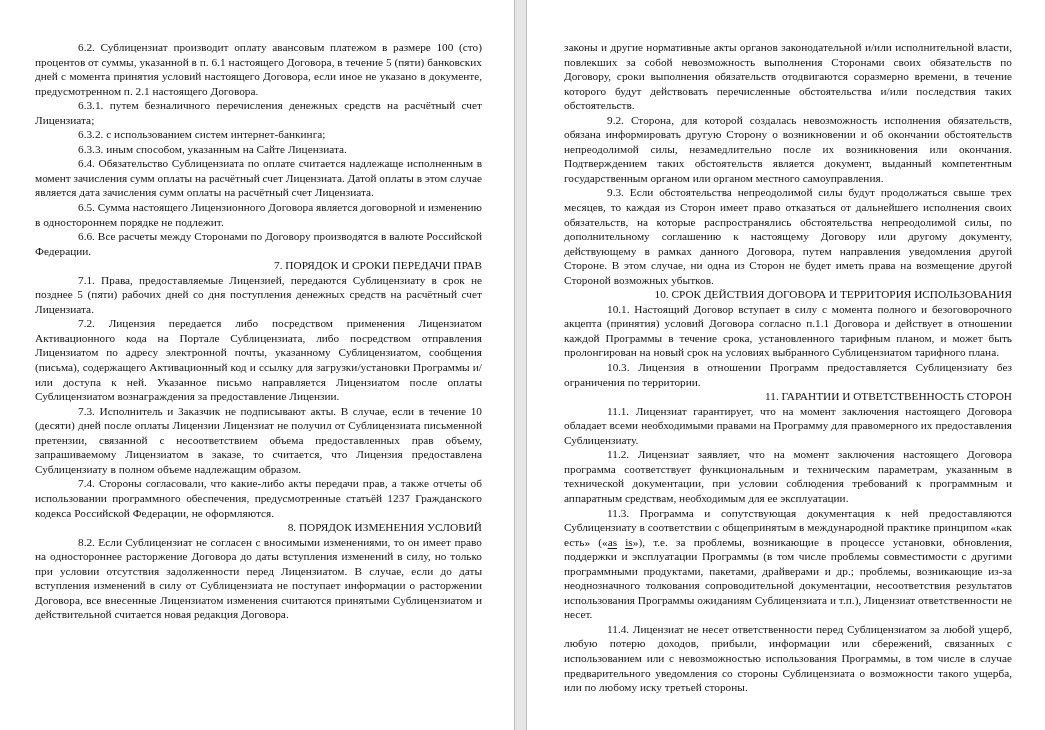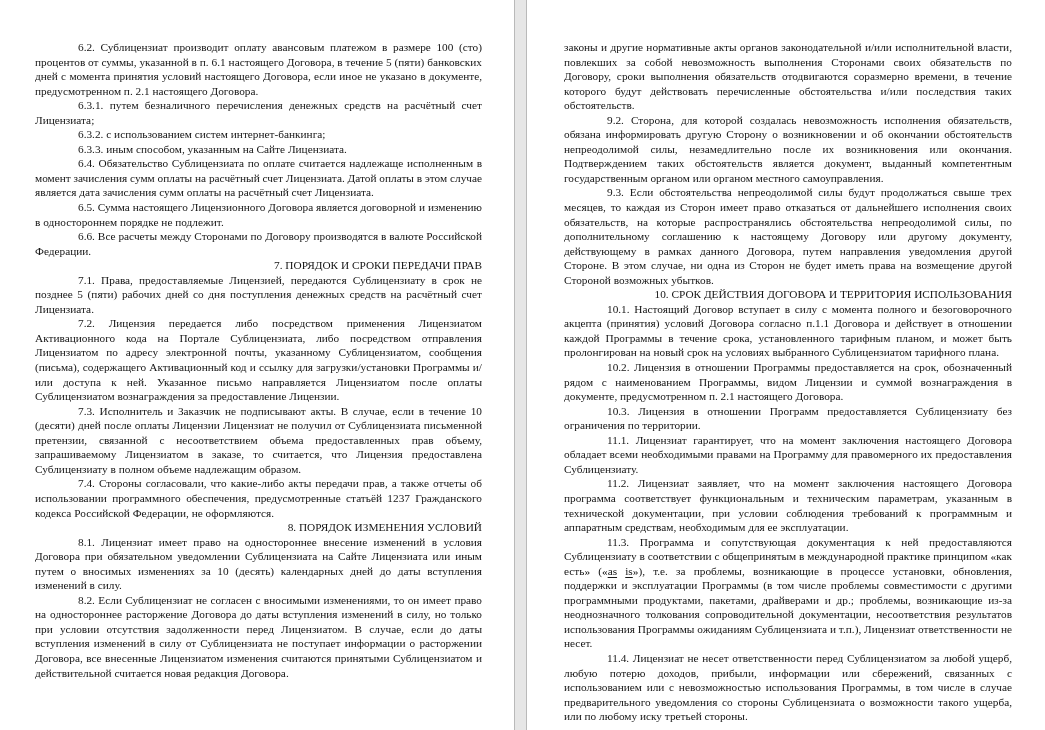--- a/index.html
+++ b/index.html
@@ -67,33 +67,32 @@
         <p class="para">6.3.3. иным способом, указанным на Сайте Лицензиата.</p>
         <p class="para">6.4. Обязательство Сублицензиата по оплате считается надлежаще исполненным в момент зачисления сумм оплаты на расчётный счет Лицензиата. Датой оплаты в этом случае является дата зачисления сумм оплаты на расчётный счет Лицензиата.</p>
         <p class="para">6.5. Сумма настоящего Лицензионного Договора является договорной и изменению в одностороннем порядке не подлежит.</p>
         <p class="para">6.6. Все расчеты между Сторонами по Договору производятся в валюте Российской Федерации.</p>
         <p class="heading">7. ПОРЯДОК И СРОКИ ПЕРЕДАЧИ ПРАВ</p>
         <p class="para">7.1. Права, предоставляемые Лицензией, передаются Сублицензиату в срок не позднее 5 (пяти) рабочих дней со дня поступления денежных средств на расчётный счет Лицензиата.</p>
         <p class="para">7.2. Лицензия передается либо посредством применения Лицензиатом Активационного кода на Портале Сублицензиата, либо посредством отправления Лицензиатом по адресу электронной почты, указанному Сублицензиатом, сообщения (письма), содержащего Активационный код и ссылку для загрузки/установки Программы и/или доступа к ней. Указанное письмо направляется Лицензиатом после оплаты Сублицензиатом вознаграждения за предоставление Лицензии.</p>
         <p class="para">7.3. Исполнитель и Заказчик не подписывают акты. В случае, если в течение 10 (десяти) дней после оплаты Лицензии Лицензиат не получил от Сублицензиата письменной претензии, связанной с несоответствием объема предоставленных прав объему, запрашиваемому Лицензиатом в заказе, то считается, что Лицензия предоставлена Сублицензиату в полном объеме надлежащим образом.</p>
         <p class="para">7.4. Стороны согласовали, что какие-либо акты передачи прав, а также отчеты об использовании программного обеспечения, предусмотренные статьёй 1237 Гражданского кодекса Российской Федерации, не оформляются.</p>
         <p class="heading">8. ПОРЯДОК ИЗМЕНЕНИЯ УСЛОВИЙ</p>
-        <p class="para">8.1. Лицензиат имеет право на одностороннее внесение изменений в условия Договора при обязательном уведомлении Сублицензиата на Сайте Лицензиата или иным путем о вносимых изменениях за 10 (десять) календарных дней до даты вступления изменений в силу.</p>
         <p class="para">8.2. Если Сублицензиат не согласен с вносимыми изменениями, то он имеет право на одностороннее расторжение Договора до даты вступления изменений в силу, но только при условии отсутствия задолженности перед Лицензиатом. В случае, если до даты вступления изменений в силу от Сублицензиата не поступает информации о расторжении Договора, все внесенные Лицензиатом изменения считаются принятыми Сублицензиатом и действительной считается новая редакция Договора.</p>
       </div>
   </div>
   <div class="divider"></div>
   <div class="page page-right">
     <div class="page-content">
         <p class="para no-indent">законы и другие нормативные акты органов законодательной и/или исполнительной власти, повлекших за собой невозможность выполнения Сторонами своих обязательств по Договору, сроки выполнения обязательств отодвигаются соразмерно времени, в течение которого будут действовать перечисленные обстоятельства и/или последствия таких обстоятельств.</p>
         <p class="para">9.2. Сторона, для которой создалась невозможность исполнения обязательств, обязана информировать другую Сторону о возникновении и об окончании обстоятельств непреодолимой силы, незамедлительно после их возникновения или окончания. Подтверждением таких обстоятельств является документ, выданный компетентным государственным органом или органом местного самоуправления.</p>
         <p class="para">9.3. Если обстоятельства непреодолимой силы будут продолжаться свыше трех месяцев, то каждая из Сторон имеет право отказаться от дальнейшего исполнения своих обязательств, на которые распространялись обстоятельства непреодолимой силы, по дополнительному соглашению к настоящему Договору или другому документу, действующему в рамках данного Договора, путем направления уведомления другой Стороне. В этом случае, ни одна из Сторон не будет иметь права на возмещение другой Стороной возможных убытков.</p>
         <p class="heading">10. СРОК ДЕЙСТВИЯ ДОГОВОРА И ТЕРРИТОРИЯ ИСПОЛЬЗОВАНИЯ</p>
         <p class="para">10.1. Настоящий Договор вступает в силу с момента полного и безоговорочного акцепта (принятия) условий Договора согласно п.1.1 Договора и действует в отношении каждой Программы в течение срока, установленного тарифным планом, и может быть пролонгирован на новый срок на условиях выбранного Сублицензиатом тарифного плана.</p>
-        <p class="para">10.2. Лицензия в отношении Программы предоставляется на срок, обозначенный рядом с наименованием Программы, видом Лицензии и суммой вознаграждения в документе, предусмотренном п. 2.1 настоящего Договора.</p>
         <p class="para">10.3. Лицензия в отношении Программ предоставляется Сублицензиату без ограничения по территории.</p>
+        <p class="heading">11. ГАРАНТИИ И ОТВЕТСТВЕННОСТЬ СТОРОН</p>
         <p class="para">11.1. Лицензиат гарантирует, что на момент заключения настоящего Договора обладает всеми необходимыми правами на Программу для правомерного их предоставления Сублицензиату.</p>
         <p class="para">11.2. Лицензиат заявляет, что на момент заключения настоящего Договора программа соответствует функциональным и техническим параметрам, указанным в технической документации, при условии соблюдения требований к программным и аппаратным средствам, необходимым для ее эксплуатации.</p>
         <p class="para"><span>11.3. Программа и сопутствующая документация к ней предоставляются Сублицензиату в соответствии с общепринятым в международной практике принципом «как есть» («</span><span class="spellcheck">as</span><span> </span><span class="spellcheck">is</span><span>»), т.е. за проблемы, возникающие в процессе установки, обновления, поддержки и эксплуатации Программы (в том числе проблемы совместимости с другими программными продуктами, пакетами, драйверами и др.; проблемы, возникающие из-за неоднозначного толкования сопроводительной документации, несоответствия результатов использования Программы ожиданиям Сублицензиата и т.п.), Лицензиат ответственности не несет.</span></p>
         <p class="para">11.4. Лицензиат не несет ответственности перед Сублицензиатом за любой ущерб, любую потерю доходов, прибыли, информации или сбережений, связанных с использованием или с невозможностью использования Программы, в том числе в случае предварительного уведомления со стороны Сублицензиата о возможности такого ущерба, или по любому иску третьей стороны.</p>
       </div>
   </div>
 </div>
 
 </body></html>

